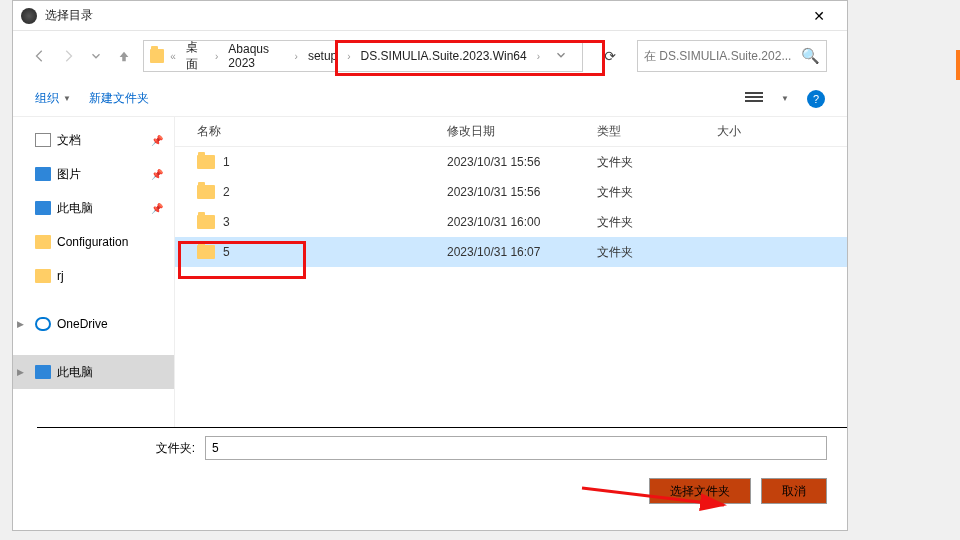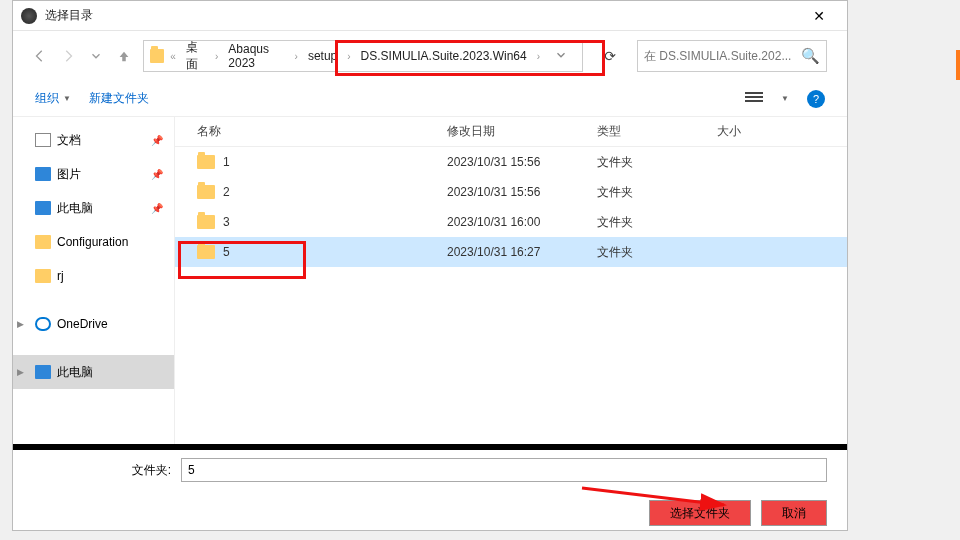--- a/index.html
+++ b/index.html
@@ -59,26 +59,26 @@
 .col-name { width: 250px; }
 .col-date { width: 150px; }
 .col-type { width: 120px; }
 .col-size { width: 80px; }
 .file-row { padding-left: 22px; display: flex; height: 30px; align-items: center; font-size: 12px; color: #333; cursor: pointer; }
 .file-row.selected { background: #cde8ff; }
 .file-row .col-name { display: flex; align-items: center; gap: 8px; }
 .file-row .fico { width: 18px; height: 14px; background: #ffce66; border-radius: 1px; position: relative; }
 .file-row .fico::before { content: ""; position: absolute; top: -3px; left: 1px; width: 7px; height: 3px; background: #ffce66; border-radius: 1px 1px 0 0; }
 
-.footer { border-top: 6px solid #000000; padding: 8px 20px 4px; }
+.footer { border-top: 1px solid #000000; padding: 8px 20px 26px; margin-left: 24px; }
 .footer-row1 { display: flex; align-items: center; font-size: 12px; margin-bottom: 18px; }
 .footer-row1 label { width: 148px; text-align: right; padding-right: 10px; }
 .footer-row1 input { flex: 1; height: 24px; border: 1px solid #aaa; padding: 0 6px; font-size: 12px; }
 .footer-row2 { display: flex; justify-content: flex-end; gap: 10px; }
-.footer-row2 button { height: 26px; padding: 0 20px; font-size: 12px; border: 1px solid #999; background: #ef4444; cursor: pointer; }
+.footer-row2 button { height: 26px; padding: 0 20px; font-size: 12px; border: 1px solid #999; background: #c2410c; cursor: pointer; }
 
 .redbox1 { position: absolute; border: 3px solid #e11; pointer-events: none; }
 .redbox2 { position: absolute; border: 3px solid #e11; pointer-events: none; }
 .red-arrow { position: absolute; pointer-events: none; }
 .orange-edge { position: absolute; right: 0; top: 50px; width: 4px; height: 30px; background: #ff7a1a; }
 
 svg.arr { width: 14px; height: 14px; }
 </style>
 </head>
 <body>
@@ -219,21 +219,21 @@
             </div>
             <div class="col-date">2023/10/31 16:00</div>
             <div class="col-type">文件夹</div>
             <div class="col-size"></div>
           </div>
           <div class="file-row selected">
             <div class="col-name">
               <span class="fico"></span>
               <span>5</span>
             </div>
-            <div class="col-date">2023/10/31 16:27</div>
+            <div class="col-date">2023/10/31 16:07</div>
             <div class="col-type">文件夹</div>
             <div class="col-size"></div>
           </div>
         </div>
     </div>
   </div>
 
   <div class="footer">
     <div class="footer-row1">
       <label>文件夹:</label>

